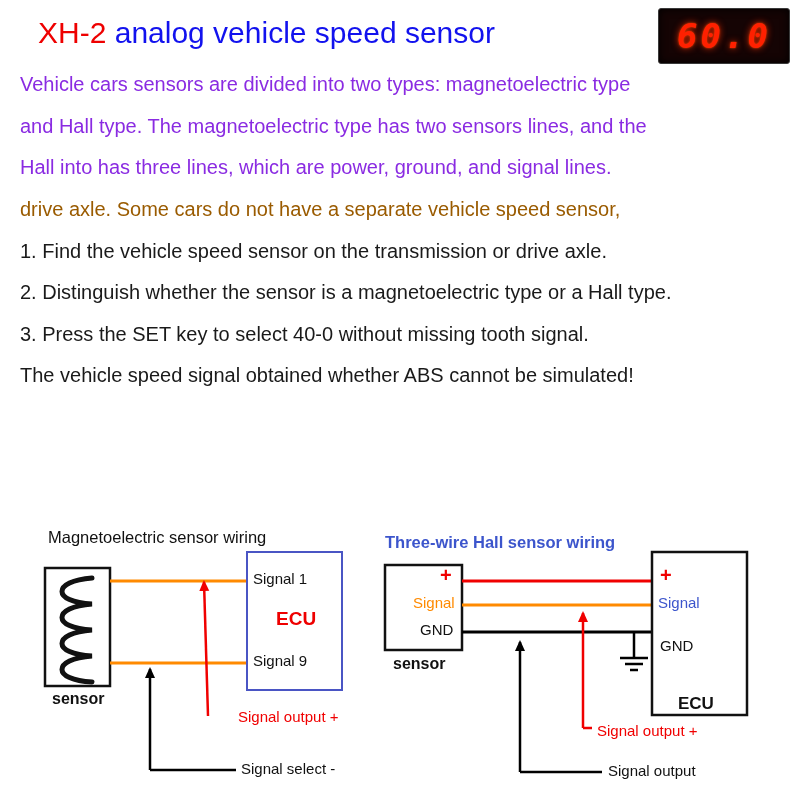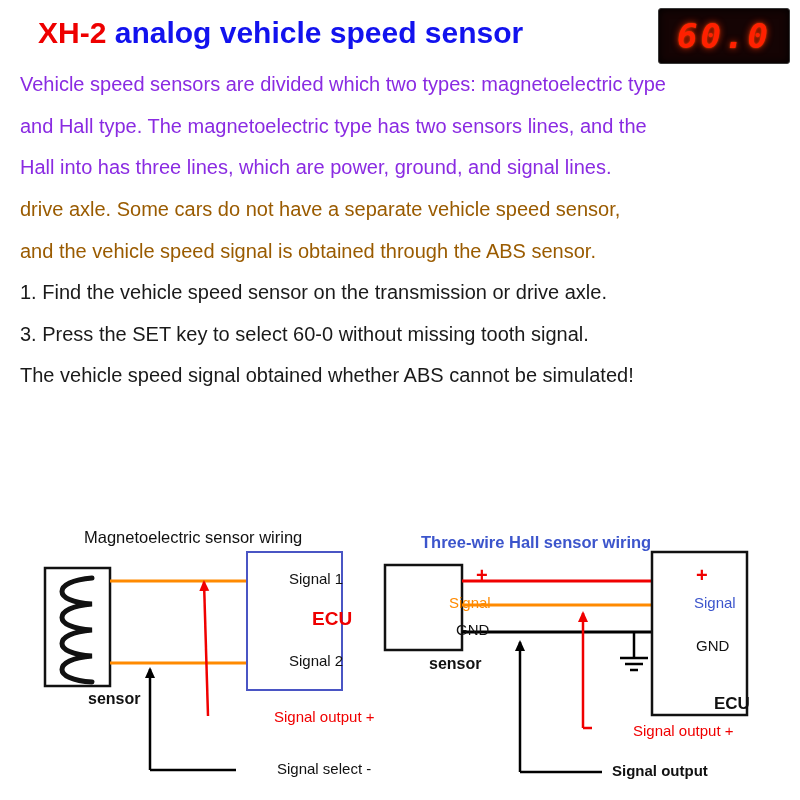--- a/index.html
+++ b/index.html
@@ -5,21 +5,21 @@
   html,body{margin:0;padding:0;}
   body{
     width:800px;height:800px;position:relative;overflow:hidden;
     background:#ffffff;
     font-family:"Liberation Sans", sans-serif;
   }
 
   
   .page-title{
     position:absolute;left:38px;top:16px;
-    font-size:30px;font-weight:bold;white-space:nowrap;
+    font-size:30px;font-weight:normal;white-space:nowrap;
   }
   .page-title .model{color:var(--title_red,#ee0000);}
   .page-title .rest{color:var(--title_blue,#1212ee);}
 
   .led-module{
     position:absolute;left:658px;top:8px;width:130px;height:54px;
     background:var(--led_bg,#150404);
     border:1px solid #3a3a3a;border-radius:3px;
     display:flex;align-items:center;justify-content:center;
     box-shadow:inset 0 0 8px #000;
@@ -46,21 +46,21 @@
   .coil{fill:none;stroke:#111;stroke-width:5;stroke-linecap:round;}
   .wire-orange{stroke:var(--wire_orange,#ff8a00);stroke-width:3;fill:none;}
   .wire-red{stroke:var(--wire_red,#f00000);stroke-width:3;fill:none;}
   .wire-black{stroke:var(--wire_black,#000000);stroke-width:3;fill:none;}
   .arrow-red{stroke:var(--wire_red,#f00000);stroke-width:2.5;fill:none;}
   .arrow-black{stroke:var(--wire_black,#000000);stroke-width:2.5;fill:none;}
   .fill-red{fill:var(--wire_red,#f00000);}
   .fill-black{fill:var(--wire_black,#000000);}
   .gnd{stroke:#000;stroke-width:2.5;fill:none;}
 
-  .lbl{position:absolute;white-space:nowrap;margin-left:36px;}
+  .lbl{position:absolute;white-space:nowrap;}
   .lbl-dtitle{font-size:16.5px;color:#111;}
   .lbl-dtitle-blue{font-size:16.5px;color:var(--signal_blue,#3c55cc);font-weight:bold;}
   .lbl-sm{font-size:15px;color:#111;}
   .lbl-bold{font-size:16px;font-weight:bold;color:#111;}
   .lbl-ecu-red{font-size:19px;font-weight:bold;color:var(--title_red,#e02020);}
   .lbl-plus{font-size:20px;font-weight:bold;color:var(--wire_red,#f00000);}
   .lbl-orange{font-size:15px;color:var(--wire_orange,#ff8a00);}
   .lbl-blue{font-size:15px;color:var(--signal_blue,#3c55cc);}
   .lbl-red-sm{font-size:15px;color:var(--wire_red,#f00000);}
 </style>
@@ -69,27 +69,27 @@
 
 <div class="page-title">
   <span class="model">XH-2</span><span class="rest"> analog vehicle speed sensor</span>
 </div>
 
 <div class="led-module">
   <span class="led-digits">60.0</span>
 </div>
 
 <div class="textblock">
-  <div class="line purple">Vehicle speed sensors are divided which two types: magnetoelectric type</div>
+  <div class="line purple">Vehicle cars sensors are divided into two types: magnetoelectric type</div>
   <div class="line purple">and Hall type. The magnetoelectric type has two sensors lines, and the</div>
   <div class="line purple">Hall into has three lines, which are power, ground, and signal lines.</div>
   <div class="line brown">drive axle. Some cars do not have a separate vehicle speed sensor,</div>
-  <div class="line brown">and the vehicle speed signal is obtained through the ABS sensor.</div>
   <div class="line">1. Find the vehicle speed sensor on the transmission or drive axle.</div>
-  <div class="line">3. Press the SET key to select 60-0 without missing tooth signal.</div>
+  <div class="line">2. Distinguish whether the sensor is a magnetoelectric type or a Hall type.</div>
+  <div class="line">3. Press the SET key to select 40-0 without missing tooth signal.</div>
   <div class="line">The vehicle speed signal obtained whether ABS cannot be simulated!</div>
 </div>
 
 <svg class="diagram-svg" viewBox="0 0 800 800" xmlns="http://www.w3.org/2000/svg">
   <defs>
     <marker id="arrR" markerWidth="12" markerHeight="12" refX="9" refY="5" orient="auto" markerUnits="userSpaceOnUse">
       <path d="M0,0 L11,5 L0,10 z" class="fill-red"></path>
     </marker>
     <marker id="arrB" markerWidth="12" markerHeight="12" refX="9" refY="5" orient="auto" markerUnits="userSpaceOnUse">
       <path d="M0,0 L11,5 L0,10 z" class="fill-black"></path>
@@ -118,28 +118,28 @@
   <rect class="box-black" x="652" y="552" width="95" height="163"></rect>
   <line class="arrow-red" x1="583" y1="728" x2="583" y2="613" marker-end="url(#arrR)"></line>
   <line class="arrow-red" x1="583" y1="728" x2="592" y2="728"></line>
   <line class="arrow-black" x1="520" y1="772" x2="520" y2="642" marker-end="url(#arrB)"></line>
   <line class="arrow-black" x1="520" y1="772" x2="602" y2="772"></line>
 </svg>
 
 <div class="lbl lbl-dtitle" style="left:48px;top:528px;">Magnetoelectric sensor wiring</div>
 <div class="lbl lbl-sm" style="left:253px;top:570px;">Signal 1</div>
 <div class="lbl lbl-ecu-red" style="left:276px;top:608px;">ECU</div>
-<div class="lbl lbl-sm" style="left:253px;top:652px;">Signal 2</div>
+<div class="lbl lbl-sm" style="left:253px;top:652px;">Signal 9</div>
 <div class="lbl lbl-bold" style="left:52px;top:690px;">sensor</div>
 <div class="lbl lbl-red-sm" style="left:238px;top:708px;">Signal output +</div>
 <div class="lbl lbl-sm" style="left:241px;top:760px;">Signal select -</div>
 
 <div class="lbl lbl-dtitle-blue" style="left:385px;top:533px;">Three-wire Hall sensor wiring</div>
 <div class="lbl lbl-plus" style="left:440px;top:564px;">+</div>
 <div class="lbl lbl-orange" style="left:413px;top:594px;">Signal</div>
 <div class="lbl lbl-sm" style="left:420px;top:621px;">GND</div>
 <div class="lbl lbl-bold" style="left:393px;top:655px;">sensor</div>
 <div class="lbl lbl-plus" style="left:660px;top:564px;">+</div>
 <div class="lbl lbl-blue" style="left:658px;top:594px;">Signal</div>
 <div class="lbl lbl-sm" style="left:660px;top:637px;">GND</div>
 <div class="lbl lbl-bold" style="left:678px;top:694px;font-size:17px;">ECU</div>
 <div class="lbl lbl-red-sm" style="left:597px;top:722px;">Signal output +</div>
-<div class="lbl lbl-sm" style="left:576px;top:762px;font-weight:bold;">Signal output</div>
+<div class="lbl lbl-sm" style="left:608px;top:762px;">Signal output</div>
 
 </body></html>

